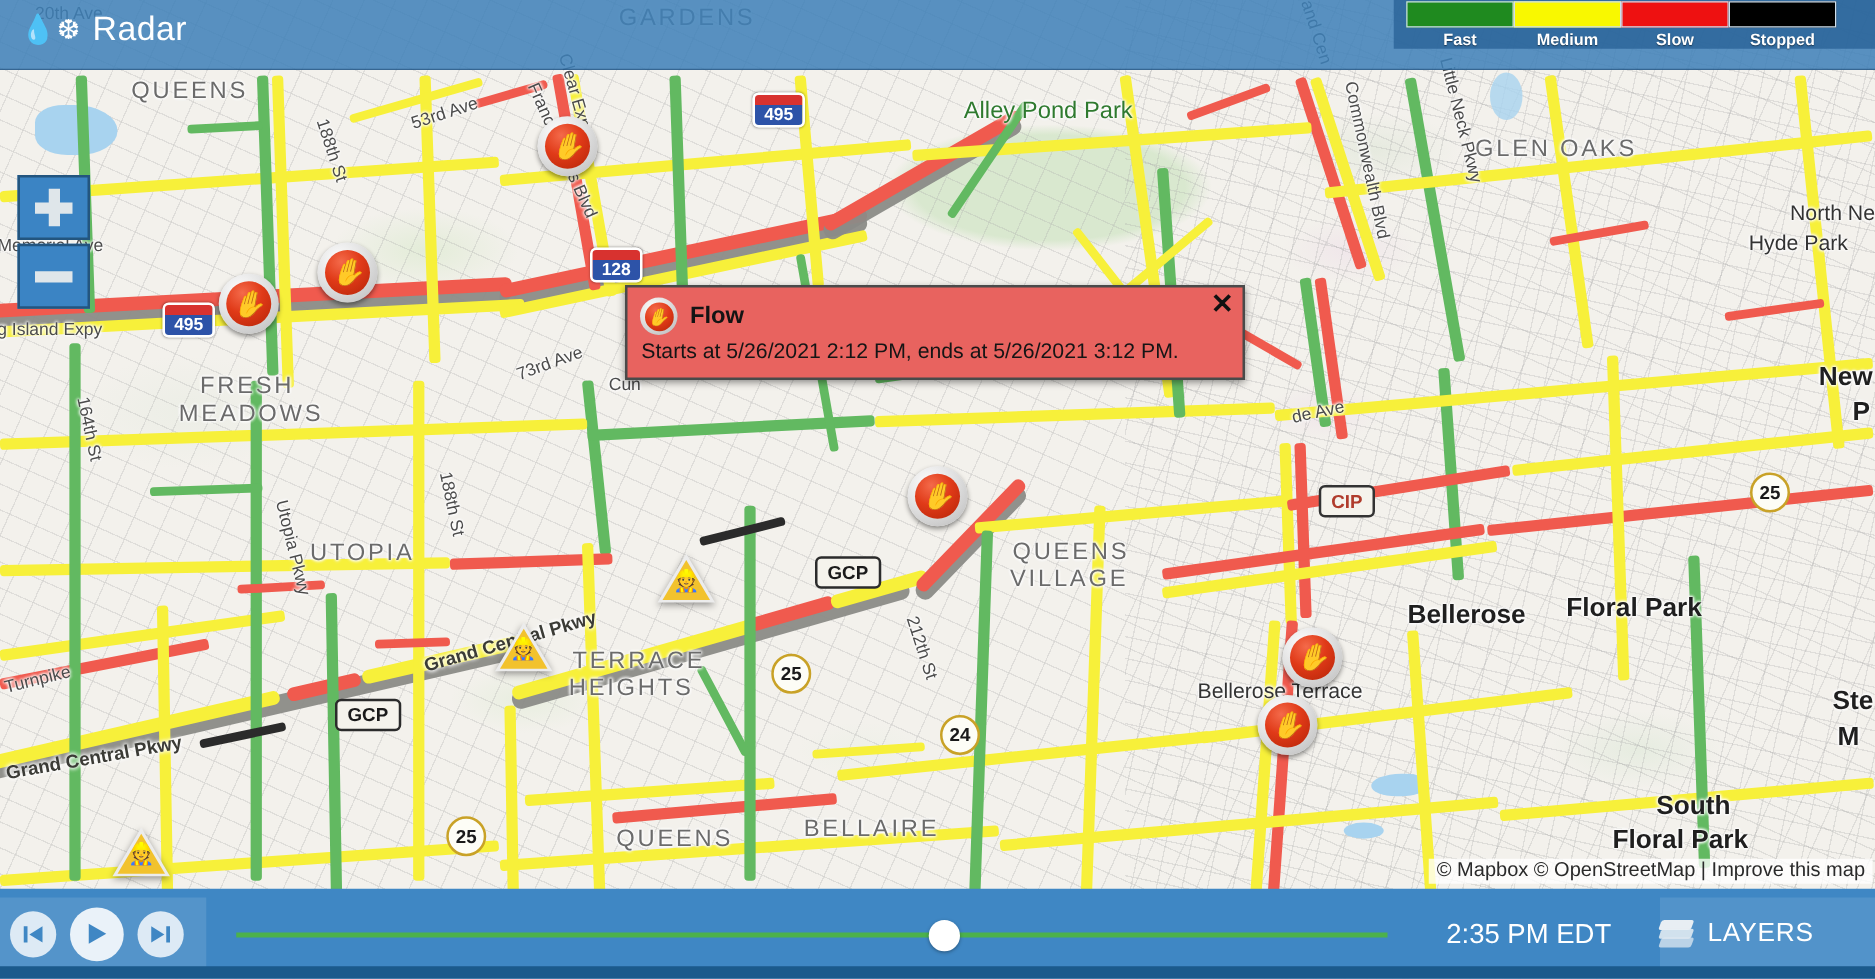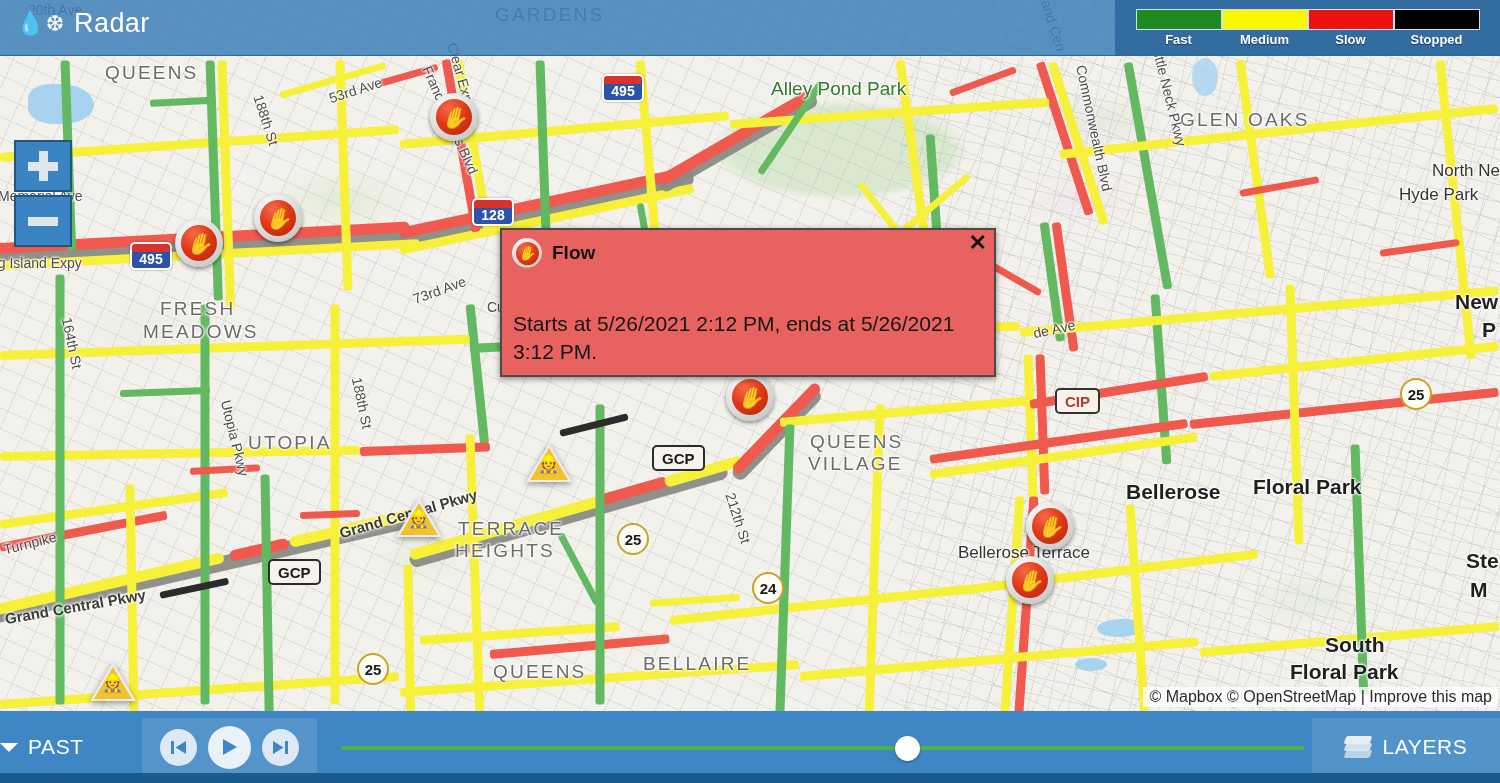--- a/index.html
+++ b/index.html
@@ -114,43 +114,43 @@
 
   
   #header { position:absolute; left:0; top:0; width:1500px; height:56px;
     background:rgba(62,128,184,.86); z-index:50;
     border-bottom:1px solid rgba(20,60,100,.5); }
   #brand { position:absolute; left:16px; top:8px; display:flex; align-items:center; gap:10px; }
   #brand .glyphs { display:flex; align-items:flex-end; gap:1px; color:#fff; }
   #brand .drop { font-size:23px; line-height:1; }
   #brand .snow { font-size:22px; line-height:1; }
   #brand .ttl { color:#fff; font-size:27px; letter-spacing:.4px; }
-  #legend { position:absolute; right:0; top:0; width:385px; height:56px;
+  #legend { position:absolute; right:0; top:0; width:385px; height:39px;
     background:rgba(45,103,155,.88); display:flex; align-items:center;
-    justify-content:center; padding:0 10px; }
+    justify-content:flex-start; padding:0 10px; }
   .leg { width:86px; text-align:center; }
   .leg .sw { height:21px; border:1px solid #cfe0ee; }
   .leg .nm { color:#fff; font-size:13px; font-weight:bold; margin-top:2px;
     text-shadow:0 1px 1px rgba(0,0,0,.5); }
 
   
   #popup { position:absolute; left:500px; top:228px; width:496px; z-index:60;
     background:#e8635f; border:2px solid #4a4a4a; box-shadow:0 2px 6px rgba(0,0,0,.45); }
   #popup .phead { display:flex; align-items:center; gap:10px; padding:8px 10px 2px 10px; position:relative; }
   #popup .pmark { width:30px; height:30px; border-radius:50%;
     background:radial-gradient(circle at 35% 28%, #fdfdfd 0%, #dcdcdc 50%, #b5b5b5 100%);
     display:flex; align-items:center; justify-content:center; flex:none; }
   #popup .pmark i { width:23px; height:23px; border-radius:50%;
     background:radial-gradient(circle at 36% 26%, #f46a4a 0%, #e03a18 50%, #b52408 100%);
     color:#fff; font-size:14px; display:flex; align-items:center; justify-content:center; }
   #popup .ptitle { font-size:19px; font-weight:bold; color:#141414; }
   #popup .pclose { position:absolute; right:7px; top:2px; font-size:22px; font-weight:bold;
     color:#111; cursor:pointer; line-height:1; font-family:"Liberation Sans", sans-serif; }
   #popup .pbody { padding:4px 11px 6px 11px; color:#151515; font-size:17px; line-height:1.33; }
-  #popup .ptime { padding:0 11px 9px 11px; color:#151515; font-size:21px; line-height:1.33;margin-top:40px; }
+  #popup .ptime { padding:0 11px 9px 11px; color:#151515; font-size:17px; line-height:1.33; }
 
   
   #attrib { position:absolute; right:2px; bottom:76px; z-index:45;
     background:rgba(255,255,255,.78); padding:1px 6px; font-size:16px; color:#2a2a2a; }
 
   
   #bottom { position:absolute; left:0; bottom:0; width:1500px; height:72px;
     background:#3f87c4; z-index:55; display:flex; align-items:center; }
   #bottom::after { content:""; position:absolute; left:0; bottom:0; width:1500px; height:10px;
     background:#1b5a8c; }
@@ -172,21 +172,21 @@
     margin-left:-10px; }
   .pbtn { width:37px; height:37px; border-radius:50%; background:rgba(255,255,255,.80);
     display:flex; align-items:center; justify-content:center; cursor:pointer; }
   .pbtn.big { width:43px; height:43px; background:rgba(255,255,255,.88); }
   .pbtn svg { display:block; }
   #timeline { flex:1; position:relative; height:58px; }
   #track { position:absolute; left:24px; right:8px; top:28px; height:4px; background:#4cb14c; }
   #thumb { position:absolute; left:578px; top:18px; width:25px; height:25px;
     border-radius:50%; background:#fff; box-shadow:0 1px 3px rgba(0,0,0,.35); cursor:pointer; }
   #clock { width:210px; text-align:center; color:#fff; font-size:22px; }
-  #layers { width:188px; background:rgba(255,255,255,.10); justify-content:center; gap:12px;
+  #layers { width:172px; background:rgba(255,255,255,.10); gap:12px;
     cursor:pointer; }
   .stack { width:26px; height:22px; position:relative; }
   .stack span { position:absolute; left:0; width:26px; height:8px; background:#e8eef3;
     transform:skewX(-20deg); border-radius:2px; }
   .stack span:nth-child(1){ top:0; }
   .stack span:nth-child(2){ top:7px; opacity:.85; }
   .stack span:nth-child(3){ top:14px; opacity:.7; }
 </style>
 </head>
 <body>
@@ -464,24 +464,20 @@
     <span class="pmark">
         <i>✋</i>
       </span>
     <span class="ptitle">Flow</span>
     <span class="pclose">✕</span>
   </div>
   <div class="ptime">Starts at 5/26/2021 2:12 PM, ends at 5/26/2021 3:12 PM.</div>
 </div>
 
 <div id="bottom">
-  <div class="bsec" id="pastsel">
-    <span class="chev"></span>
-    <span class="btxt">PAST</span>
-  </div>
   <div class="bsec" id="playbox">
     <span class="pbtn">
       <svg width="17" height="15" viewBox="0 0 17 15">
         <rect x="1" y="1" width="3" height="13" fill="#3f87c4"></rect>
         <polygon points="16,1 16,14 5.5,7.5" fill="#3f87c4"></polygon>
       </svg>
     </span>
     <span class="pbtn big">
       <svg width="17" height="18" viewBox="0 0 17 18">
         <polygon points="2,1 2,17 16,9" fill="#3f87c4"></polygon>
@@ -491,20 +487,21 @@
       <svg width="17" height="15" viewBox="0 0 17 15">
         <polygon points="1,1 1,14 11.5,7.5" fill="#3f87c4"></polygon>
         <rect x="13" y="1" width="3" height="13" fill="#3f87c4"></rect>
       </svg>
     </span>
   </div>
   <div id="timeline">
     <div id="track"></div>
     <div id="thumb"></div>
   </div>
+  <div id="clock">2:35 PM EDT</div>
   <div class="bsec" id="layers">
     <span class="stack">
         <span></span>
         <span></span>
         <span></span>
       </span>
     <span class="btxt">LAYERS</span>
   </div>
 </div>
 

